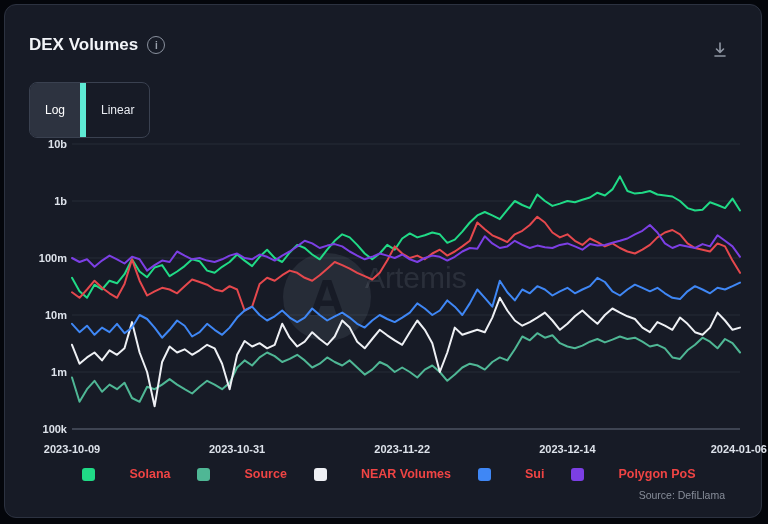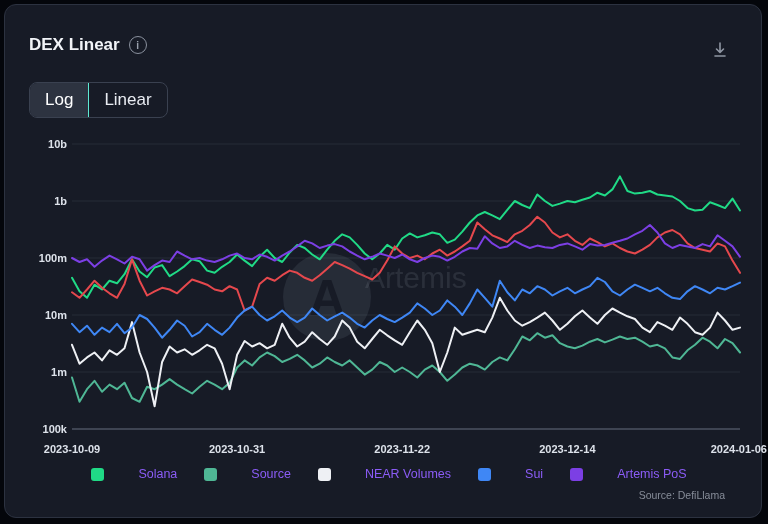--- a/index.html
+++ b/index.html
@@ -9,30 +9,30 @@
   .hdr-title{position:absolute;left:24px;top:30px;font-size:17px;font-weight:700;color:#f2f4f8;
     display:flex;align-items:center;gap:9px;}
   .info-icon{width:16px;height:16px;border:1.5px solid #8a919e;border-radius:50%;color:#9aa1ad;
     font-size:10px;font-weight:700;display:inline-flex;align-items:center;justify-content:center;
     font-style:normal;}
   .dl-btn{position:absolute;right:30px;top:34px;width:22px;height:22px;background:none;border:none;
     padding:0;cursor:pointer;color:#8f96a3;display:flex;align-items:center;justify-content:center;}
   .toggle{position:absolute;left:24px;top:77px;display:flex;border:1px solid #3a4150;border-radius:8px;
     overflow:hidden;background:#171b26;}
   .toggle button{border:none;background:transparent;color:#e8ebf1;font-family:inherit;
-    font-size:17px;padding:7px 15px;cursor:pointer;}
+    font-size:12px;padding:20px 15px;cursor:pointer;}
   .toggle button.active{background:#2d3340;color:#ffffff;}
-  .toggle button + button{border-left:1px solid #5eead4;}
+  .toggle button + button{border-left:6px solid #5eead4;}
   svg.chart{position:absolute;left:0;top:0;width:768px;height:524px;}
   .axis-label{font-family:"Liberation Sans",sans-serif;font-size:11px;font-weight:700;fill:#dde2ea;}
   .legend{position:absolute;left:0;top:462px;width:768px;display:flex;justify-content:center;
     align-items:center;gap:27px;}
   .legend-item{display:flex;align-items:center;gap:8px;cursor:pointer;}
   .swatch{width:13px;height:13px;border-radius:3px;display:inline-block;}
-  .legend-label{font-size:12.5px;font-weight:400;color:#8b5cf6;margin-left:26px;}
+  .legend-label{font-size:12.5px;font-weight:700;color:#ef4444;margin-left:26px;}
   .source{position:absolute;right:36px;top:484px;font-size:10.5px;color:#878d99;}
 </style>
 </head>
 <body>
 
 <div class="card">
   <svg class="chart" id="chart-svg" viewBox="0 0 768 524">
       <line x1="67" x2="735" y1="139.0" y2="139.0" stroke="#262c37" stroke-width="1"></line>
       <text x="62" y="143" text-anchor="end" class="axis-label">10b</text>
       <line x1="67" x2="735" y1="196.0" y2="196.0" stroke="#262c37" stroke-width="1"></line>
@@ -55,21 +55,21 @@
       <text x="360" y="283" font-size="30" font-weight="500" fill="rgba(220,227,238,0.10)" font-family="&quot;Liberation Sans&quot;,sans-serif">Artemis</text>
       <polyline points="67.0,272.8 74.5,286.3 82.0,292.8 89.5,279.7 97.0,284.5 104.5,275.7 112.0,278.3 119.5,269.2 127.0,254.3 134.6,266.5 142.1,272.2 149.6,262.5 157.1,260.1 164.6,271.2 172.1,266.5 179.6,261.1 187.1,254.3 194.6,256.2 202.1,265.6 209.6,267.8 217.1,261.8 224.6,257.0 232.1,249.5 239.6,255.6 247.1,261.1 254.6,251.8 262.1,244.7 269.7,253.0 277.2,257.0 284.7,247.5 292.2,239.9 299.7,243.0 307.2,249.5 314.7,254.3 322.2,244.7 329.7,235.8 337.2,229.3 344.7,232.4 352.2,239.9 359.7,248.5 367.2,254.3 374.7,248.5 382.2,239.9 389.7,244.7 397.2,233.5 404.8,228.4 412.3,232.4 419.8,230.3 427.3,227.5 434.8,229.3 442.3,237.8 449.8,234.6 457.3,226.6 464.8,217.5 472.3,210.4 479.8,207.0 487.3,210.4 494.8,214.2 502.3,204.8 509.8,196.0 517.3,200.0 524.8,203.1 532.3,189.5 539.9,196.0 547.4,200.9 554.9,198.6 562.4,196.0 569.9,197.3 577.4,194.8 584.9,192.5 592.4,187.7 599.9,190.5 607.4,184.4 614.9,171.4 622.4,186.0 629.9,188.6 637.4,187.7 644.9,186.0 652.4,189.5 659.9,190.5 667.4,191.5 675.0,196.0 682.5,203.1 690.0,205.5 697.5,204.8 705.0,197.3 712.5,200.0 720.0,203.1 727.5,193.6 735.0,205.5" fill="none" stroke="#20da86" stroke-width="2" stroke-linejoin="round" stroke-linecap="round"></polyline>
       <polyline points="67.0,372.5 74.5,396.8 82.0,384.2 89.5,375.8 97.0,386.8 104.5,379.6 112.0,384.2 119.5,377.7 127.0,393.0 134.6,396.8 142.1,381.8 149.6,384.2 157.1,379.6 164.6,374.1 172.1,379.6 179.6,384.2 187.1,388.5 194.6,381.8 202.1,375.8 209.6,379.6 217.1,384.2 224.6,377.7 232.1,362.5 239.6,355.4 247.1,360.5 254.6,352.4 262.1,347.5 269.7,351.1 277.2,357.0 284.7,353.9 292.2,349.8 299.7,355.4 307.2,362.5 314.7,358.7 322.2,352.4 329.7,357.0 337.2,360.5 344.7,355.4 352.2,362.5 359.7,369.6 367.2,364.6 374.7,357.0 382.2,360.5 389.7,367.0 397.2,362.5 404.8,367.0 412.3,372.5 419.8,364.6 427.3,360.5 434.8,367.0 442.3,375.8 449.8,369.6 457.3,362.5 464.8,358.7 472.3,360.5 479.8,364.6 487.3,357.0 494.8,352.4 502.3,355.4 509.8,344.3 517.3,331.5 524.8,335.3 532.3,328.2 539.9,332.7 547.4,330.3 554.9,338.2 562.4,341.5 569.9,343.3 577.4,340.6 584.9,336.7 592.4,334.0 599.9,337.4 607.4,334.6 614.9,331.5 622.4,334.0 629.9,332.7 637.4,336.7 644.9,341.5 652.4,339.8 659.9,343.3 667.4,352.4 675.0,353.9 682.5,345.3 690.0,339.8 697.5,332.7 705.0,336.7 712.5,343.3 720.0,334.0 727.5,338.2 735.0,347.5" fill="none" stroke="#4fb795" stroke-width="2" stroke-linejoin="round" stroke-linecap="round"></polyline>
       <polyline points="67.0,287.3 74.5,292.8 82.0,284.5 89.5,275.7 97.0,282.8 104.5,288.3 112.0,292.8 119.5,279.0 127.0,254.3 134.6,275.7 142.1,290.5 149.6,286.3 157.1,282.8 164.6,284.5 172.1,288.3 179.6,281.2 187.1,274.5 194.6,277.0 202.1,279.7 209.6,284.5 217.1,286.3 224.6,281.2 232.1,284.5 239.6,305.5 247.1,301.7 254.6,279.0 262.1,272.8 269.7,275.7 277.2,270.2 284.7,265.6 292.2,267.8 299.7,272.8 307.2,275.7 314.7,270.2 322.2,263.7 329.7,257.0 337.2,260.1 344.7,263.7 352.2,267.8 359.7,271.2 367.2,274.5 374.7,267.8 382.2,255.6 389.7,241.4 397.2,248.5 404.8,253.0 412.3,250.6 419.8,254.3 427.3,248.5 434.8,244.7 442.3,250.6 449.8,246.5 457.3,241.4 464.8,235.8 472.3,217.5 479.8,224.2 487.3,230.3 494.8,233.5 502.3,237.1 509.8,229.3 517.3,225.8 524.8,220.0 532.3,211.7 539.9,217.5 547.4,227.5 554.9,232.4 562.4,229.3 569.9,235.8 577.4,239.9 584.9,233.5 592.4,237.1 599.9,241.4 607.4,238.4 614.9,243.0 622.4,246.5 629.9,248.5 637.4,244.7 644.9,239.9 652.4,232.4 659.9,227.5 667.4,225.0 675.0,229.3 682.5,238.4 690.0,243.0 697.5,244.7 705.0,246.5 712.5,238.4 720.0,241.4 727.5,255.6 735.0,267.8" fill="none" stroke="#e5484d" stroke-width="2" stroke-linejoin="round" stroke-linecap="round"></polyline>
       <polyline points="67.0,339.8 74.5,358.7 82.0,352.4 89.5,347.5 97.0,355.4 104.5,345.3 112.0,349.8 119.5,343.3 127.0,317.1 134.6,347.5 142.1,367.0 149.6,401.3 157.1,357.0 164.6,341.5 172.1,347.5 179.6,344.3 187.1,349.8 194.6,345.3 202.1,339.8 209.6,343.3 217.1,358.7 224.6,384.2 232.1,349.8 239.6,336.0 247.1,341.5 254.6,338.2 262.1,343.3 269.7,339.8 277.2,318.8 284.7,332.7 292.2,341.5 299.7,336.7 307.2,327.2 314.7,334.0 322.2,339.8 329.7,331.5 337.2,315.5 344.7,322.6 352.2,336.7 359.7,343.3 367.2,334.0 374.7,324.8 382.2,330.3 389.7,335.3 397.2,339.8 404.8,327.2 412.3,315.5 419.8,324.8 427.3,338.2 434.8,367.0 442.3,347.5 449.8,322.6 457.3,329.8 464.8,327.2 472.3,324.8 479.8,327.2 487.3,312.6 494.8,292.8 502.3,305.5 509.8,315.5 517.3,320.7 524.8,317.1 532.3,312.6 539.9,307.6 547.4,315.5 554.9,324.8 562.4,318.8 569.9,311.3 577.4,305.5 584.9,312.6 592.4,318.8 599.9,310.0 607.4,303.5 614.9,307.6 622.4,311.3 629.9,314.0 637.4,322.6 644.9,327.2 652.4,317.1 659.9,320.7 667.4,324.8 675.0,312.6 682.5,318.8 690.0,327.2 697.5,329.8 705.0,322.6 712.5,307.6 720.0,315.5 727.5,324.8 735.0,322.6" fill="none" stroke="#eef0f4" stroke-width="2" stroke-linejoin="round" stroke-linecap="round"></polyline>
       <polyline points="67.0,318.8 74.5,327.2 82.0,320.7 89.5,329.8 97.0,322.6 104.5,327.2 112.0,318.8 119.5,328.2 127.0,322.6 134.6,310.0 142.1,314.0 149.6,322.6 157.1,332.7 164.6,324.8 172.1,315.5 179.6,320.7 187.1,331.5 194.6,327.2 202.1,318.8 209.6,324.8 217.1,329.8 224.6,322.6 232.1,312.6 239.6,305.5 247.1,301.7 254.6,310.0 262.1,315.5 269.7,311.3 277.2,305.5 284.7,312.6 292.2,317.1 299.7,312.6 307.2,303.5 314.7,310.0 322.2,315.5 329.7,311.3 337.2,307.6 344.7,312.6 352.2,318.8 359.7,322.6 367.2,315.5 374.7,310.0 382.2,314.0 389.7,317.1 397.2,312.6 404.8,307.6 412.3,298.4 419.8,303.5 427.3,310.0 434.8,305.5 442.3,295.4 449.8,301.7 457.3,310.0 464.8,298.4 472.3,284.5 479.8,292.8 487.3,301.7 494.8,275.7 502.3,287.3 509.8,295.4 517.3,284.5 524.8,288.3 532.3,281.2 539.9,284.5 547.4,290.5 554.9,286.3 562.4,282.8 569.9,288.3 577.4,284.5 584.9,281.2 592.4,272.8 599.9,277.0 607.4,286.3 614.9,290.5 622.4,284.5 629.9,279.7 637.4,282.8 644.9,286.3 652.4,282.8 659.9,288.3 667.4,292.8 675.0,294.1 682.5,286.3 690.0,281.2 697.5,284.5 705.0,288.3 712.5,282.8 720.0,284.5 727.5,281.2 735.0,277.6" fill="none" stroke="#3f87f5" stroke-width="2" stroke-linejoin="round" stroke-linecap="round"></polyline>
       <polyline points="67.0,253.0 74.5,257.0 82.0,254.3 89.5,261.8 97.0,255.6 104.5,250.6 112.0,254.3 119.5,258.5 127.0,251.8 134.6,254.3 142.1,265.6 149.6,260.1 157.1,255.6 164.6,257.0 172.1,246.5 179.6,250.6 187.1,254.3 194.6,253.0 202.1,255.6 209.6,257.0 217.1,254.3 224.6,250.6 232.1,248.5 239.6,253.0 247.1,254.3 254.6,249.5 262.1,251.8 269.7,255.6 277.2,250.6 284.7,246.5 292.2,241.4 299.7,235.8 307.2,238.4 314.7,243.0 322.2,240.6 329.7,239.1 337.2,241.4 344.7,246.5 352.2,250.6 359.7,254.3 367.2,251.8 374.7,248.5 382.2,250.6 389.7,253.0 397.2,249.5 404.8,254.3 412.3,257.0 419.8,253.0 427.3,250.6 434.8,251.8 442.3,255.6 449.8,251.8 457.3,246.5 464.8,243.0 472.3,243.8 479.8,231.3 487.3,238.4 494.8,243.0 502.3,241.4 509.8,235.8 517.3,239.9 524.8,243.0 532.3,240.6 539.9,242.2 547.4,243.0 554.9,239.9 562.4,238.4 569.9,241.4 577.4,244.7 584.9,239.1 592.4,240.6 599.9,239.9 607.4,237.8 614.9,235.8 622.4,233.5 629.9,229.3 637.4,225.8 644.9,220.0 652.4,227.5 659.9,238.4 667.4,243.0 675.0,239.9 682.5,241.4 690.0,243.0 697.5,239.1 705.0,241.4 712.5,230.3 720.0,235.8 727.5,241.4 735.0,251.8" fill="none" stroke="#7c3fe4" stroke-width="2" stroke-linejoin="round" stroke-linecap="round"></polyline>
     </svg>
 
   <div class="hdr-title">
-    <span>DEX Linear</span>
+    <span>DEX Volumes</span>
     <span class="info-icon">i</span>
   </div>
 
   <button class="dl-btn">
     <svg width="18" height="18" viewBox="0 0 18 18">
       <path d="M9 2v9M5.5 8L9 11.5 12.5 8" stroke="#8f96a3" stroke-width="1.6" fill="none" stroke-linecap="round" stroke-linejoin="round"></path>
       <path d="M4 15h10" stroke="#8f96a3" stroke-width="1.6" stroke-linecap="round"></path>
     </svg>
   </button>
 
@@ -90,18 +90,18 @@
       <div class="legend-item">
         <span class="swatch" style="background: rgb(238, 240, 244);"></span>
         <span class="legend-label">NEAR Volumes</span>
       </div>
       <div class="legend-item">
         <span class="swatch" style="background: rgb(63, 135, 245);"></span>
         <span class="legend-label">Sui</span>
       </div>
       <div class="legend-item">
         <span class="swatch" style="background: rgb(124, 63, 228);"></span>
-        <span class="legend-label">Artemis PoS</span>
+        <span class="legend-label">Polygon PoS</span>
       </div>
     </div>
 
   <div class="source">Source: DefiLlama</div>
 </div>
 
 </body></html>

